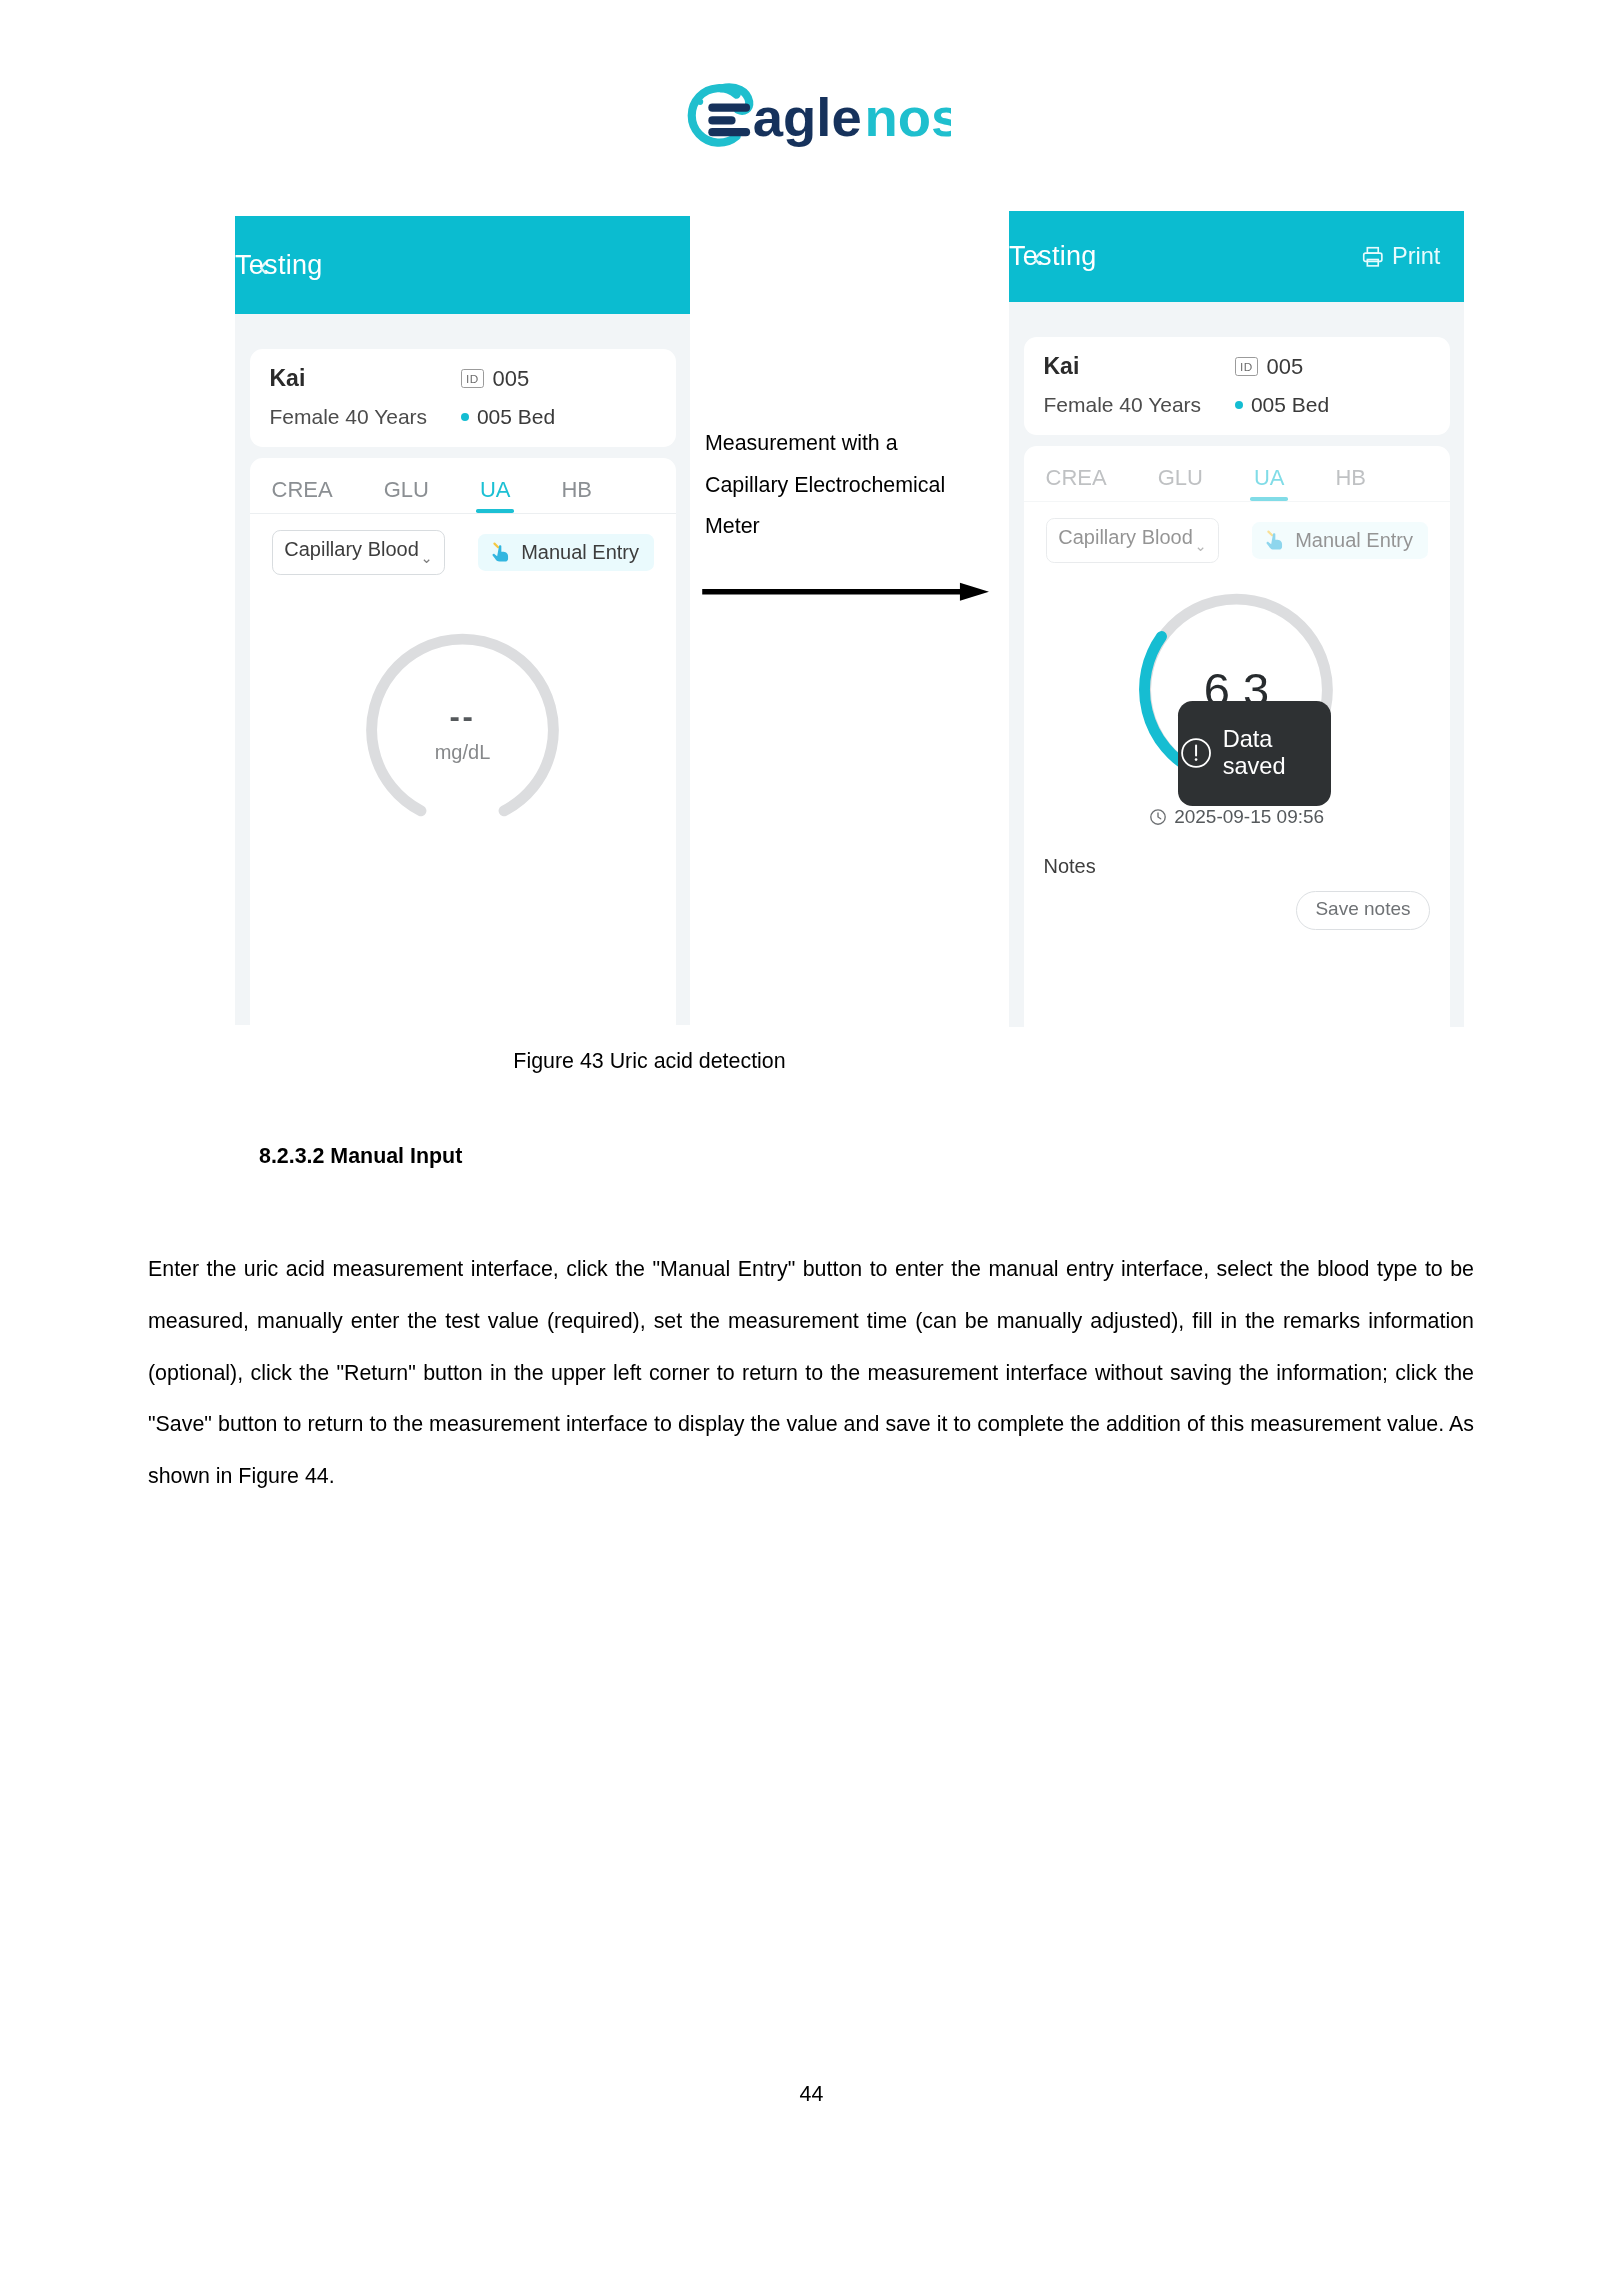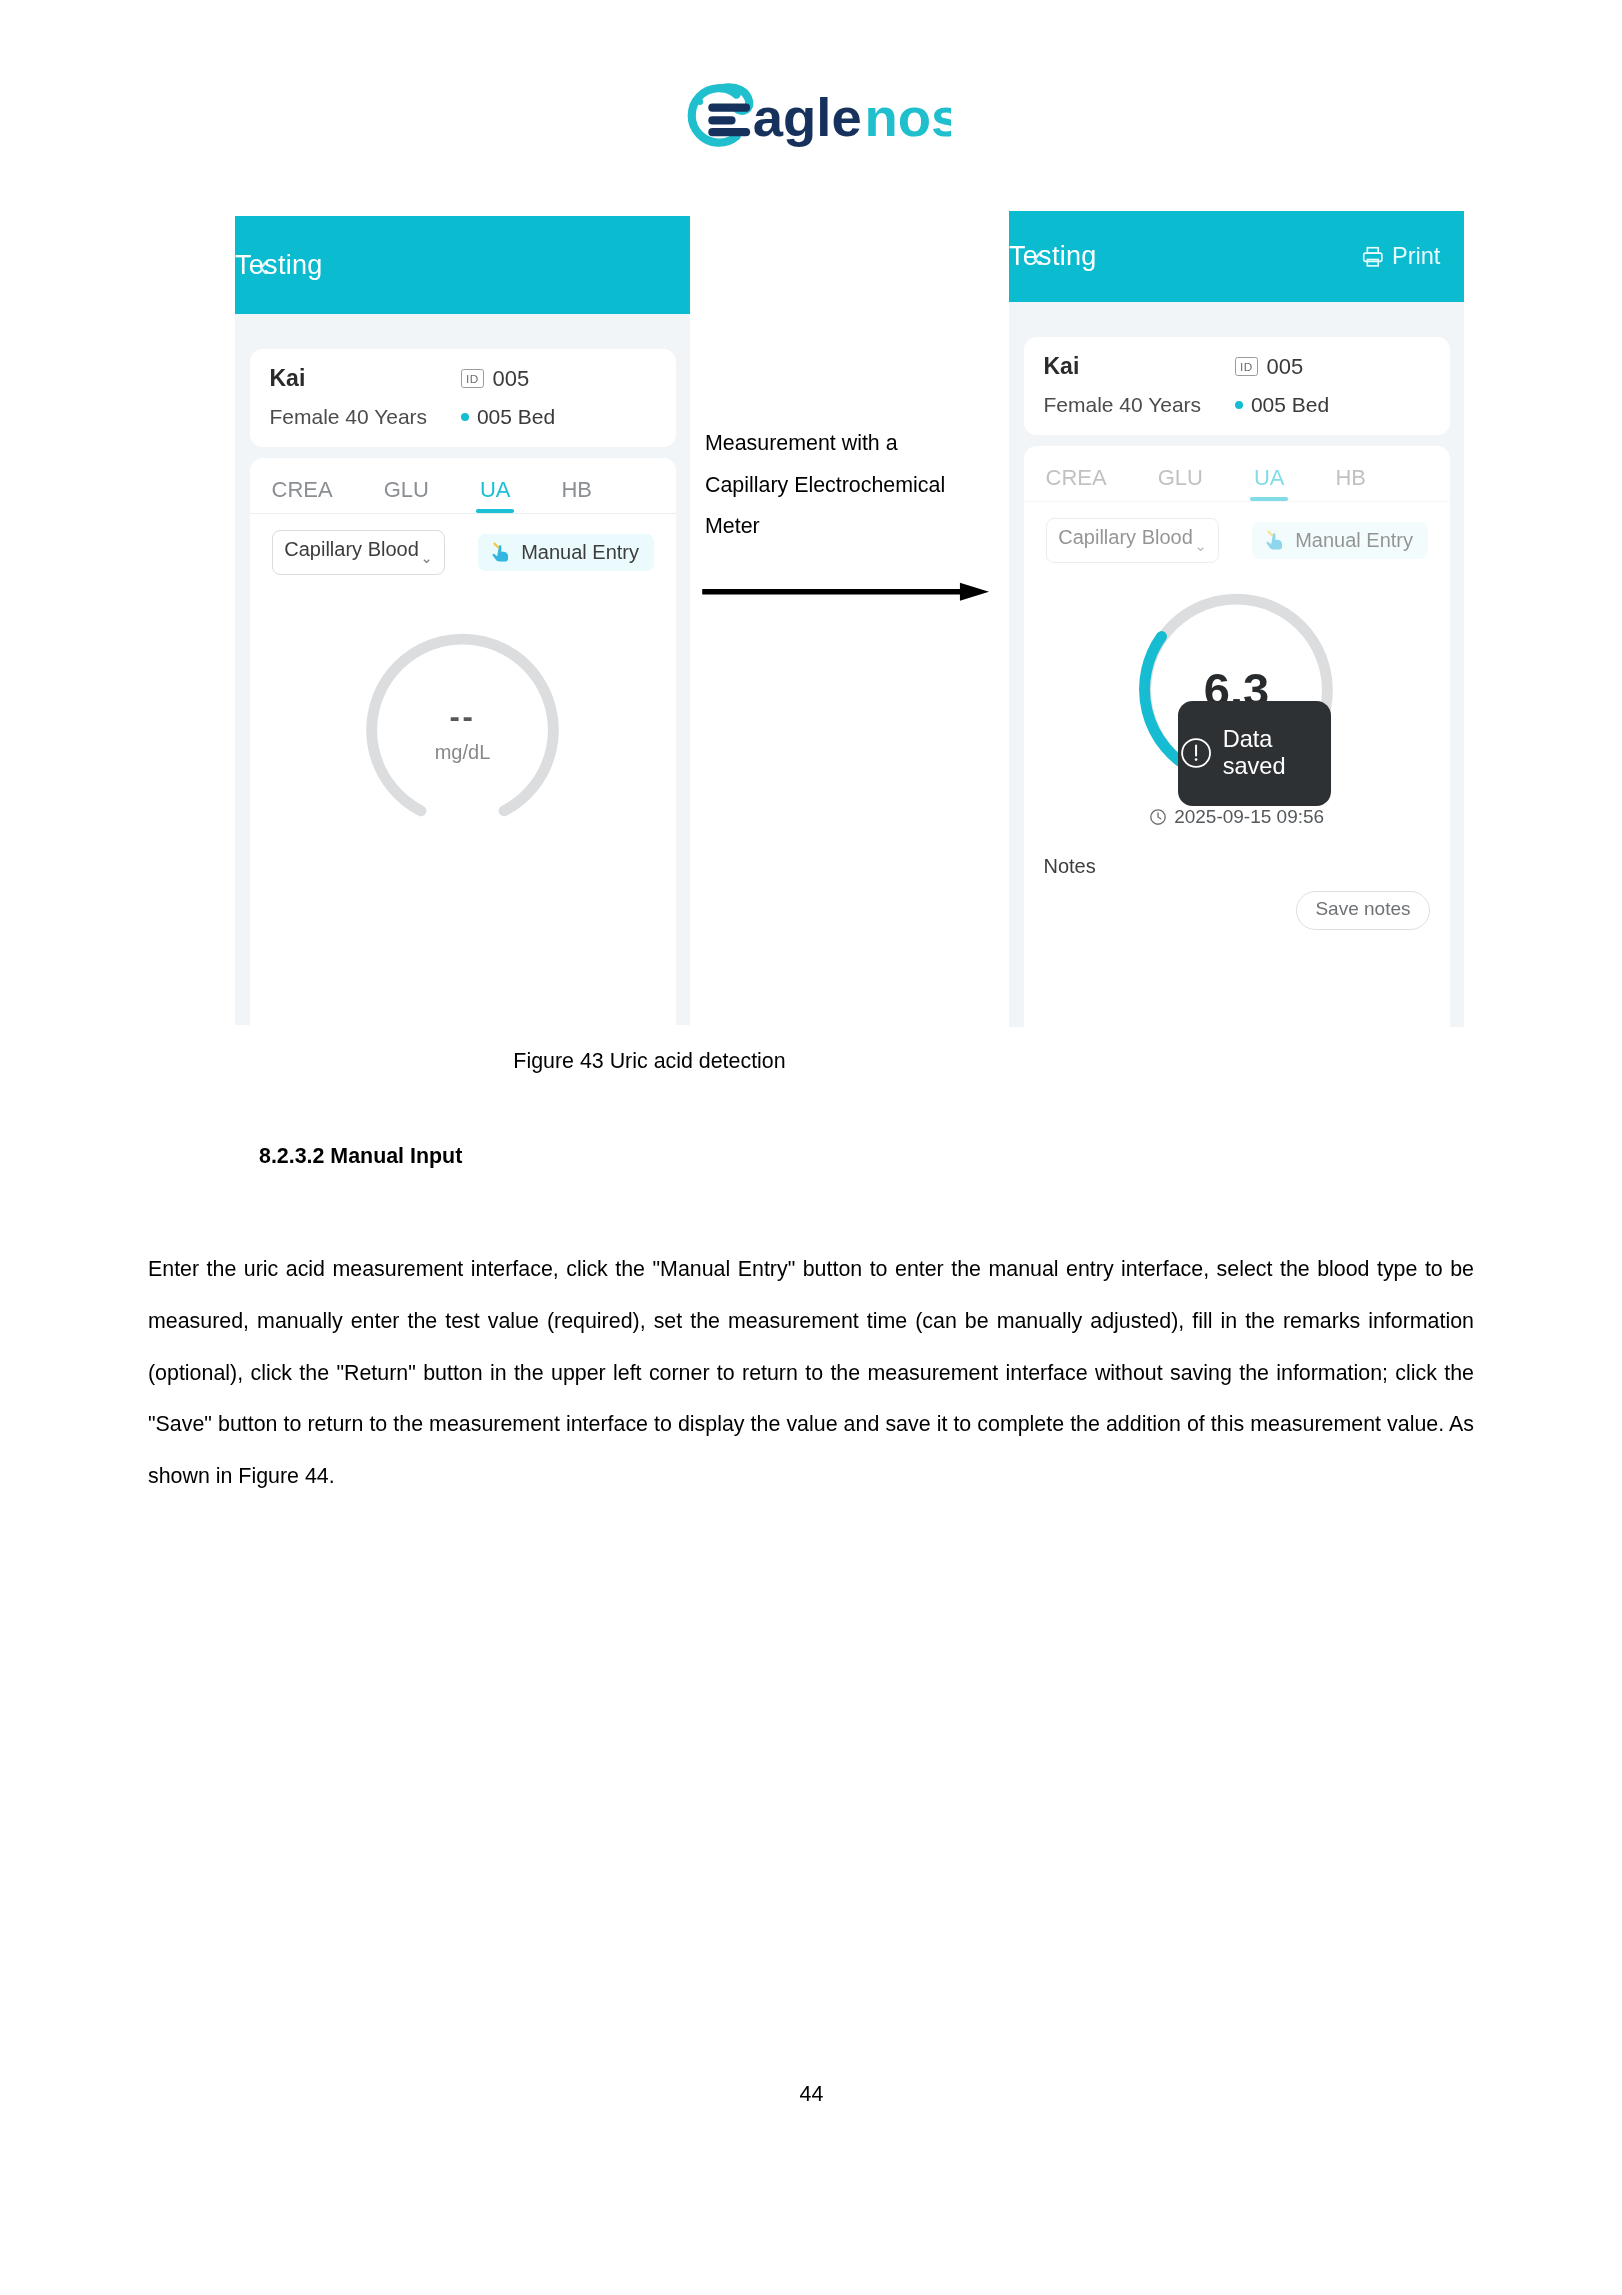--- a/index.html
+++ b/index.html
@@ -212,21 +212,21 @@
     text-align: center;
   }
   .gauge-value-empty {
     font-size: 31px;
     font-weight: bold;
     color: #55595c;
     letter-spacing: 2.7px;
   }
   .gauge-value {
     font-size: 47px;
-    font-weight: bold;
+    font-weight: normal;
     color: #272b2e;
     margin-top: 21px;
   }
   .gauge-unit {
     font-size: 20px;
     color: #87898b;
     margin-top: 5.5px;
   }
   .timestamp {
     display: flex;

